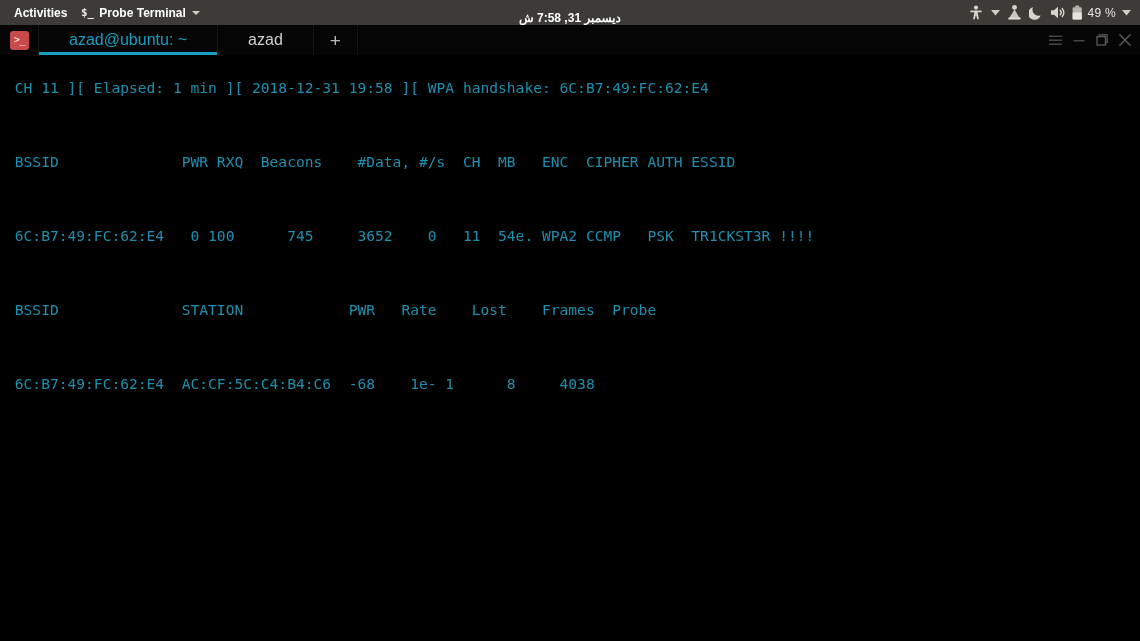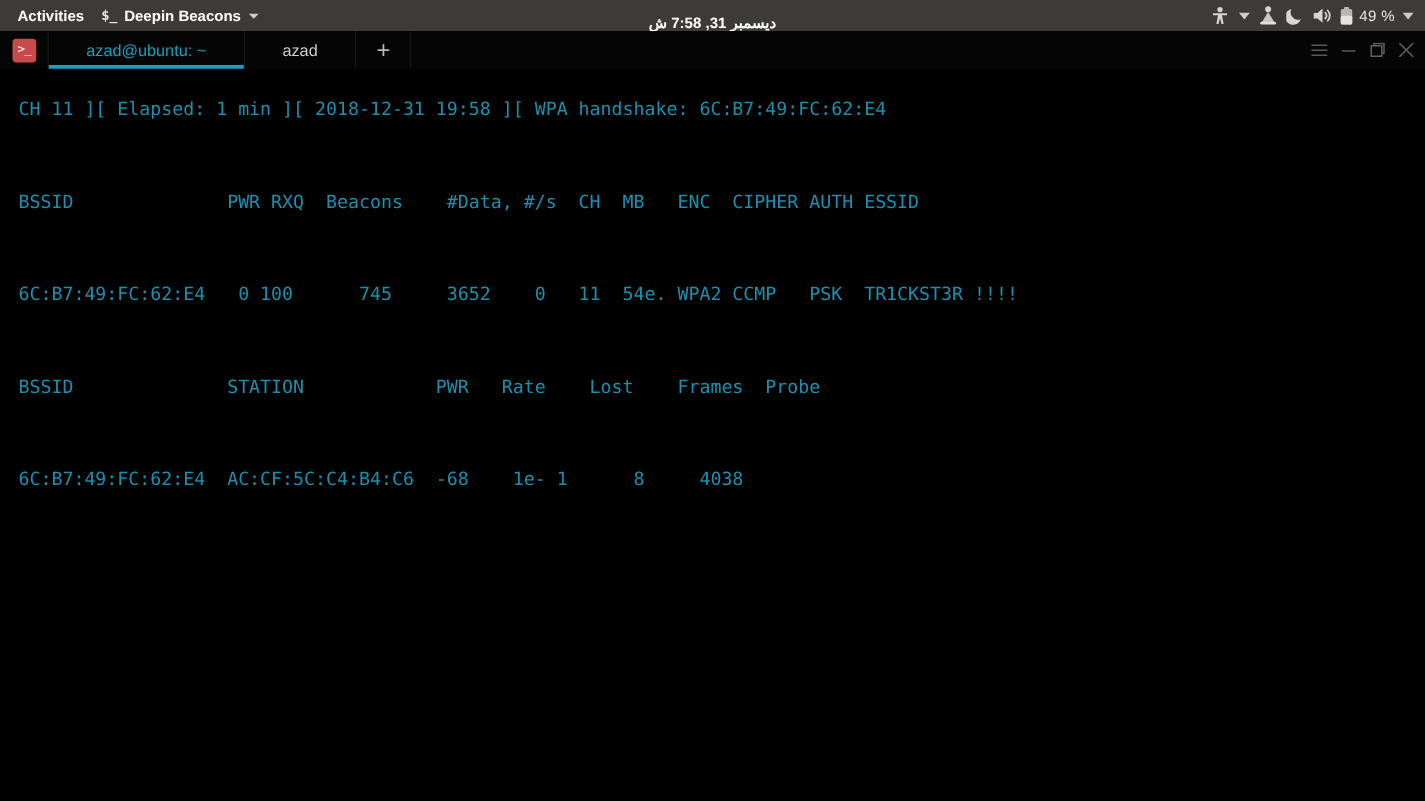--- a/index.html
+++ b/index.html
@@ -153,21 +153,21 @@
     display: flex;
     align-items: stretch;
   }
   .term-tab {
     display: flex;
     align-items: center;
     justify-content: center;
     padding: 0 30px;
     min-width: 88px;
     font-family: "Liberation Sans", sans-serif;
-    font-size: 13px;
+    font-size: 16px;
     color: #cfcfcf;
     border-right: 1px solid #161616;
     position: relative;
     box-sizing: border-box;
     white-space: nowrap;
   }
   .term-tab:first-child { border-left: 1px solid #161616; }
   .term-tab.active {
     color: #1a9fc0;
   }
@@ -234,21 +234,21 @@
     <div class="tb-item">
       <span>Activities</span>
     </div>
 
     <div class="tb-item">
       <span class="app-ind-icon">
         <svg width="13" height="13" viewBox="0 0 13 13">
           <text x="0" y="10" font-family="DejaVu Sans Mono, monospace" font-size="11" fill="#e8e6e3">$_</text>
         </svg>
       </span>
-      <span>Deepin Beacons</span>
+      <span>Probe Terminal</span>
       <span class="caret"></span>
     </div>
   </div>
 
   <div class="topbar-center">
     <div id="gnome-clock">ديسمبر 31, 7:58 ش</div>
   </div>
 
   <div class="topbar-right">
     <span class="sysicon">

